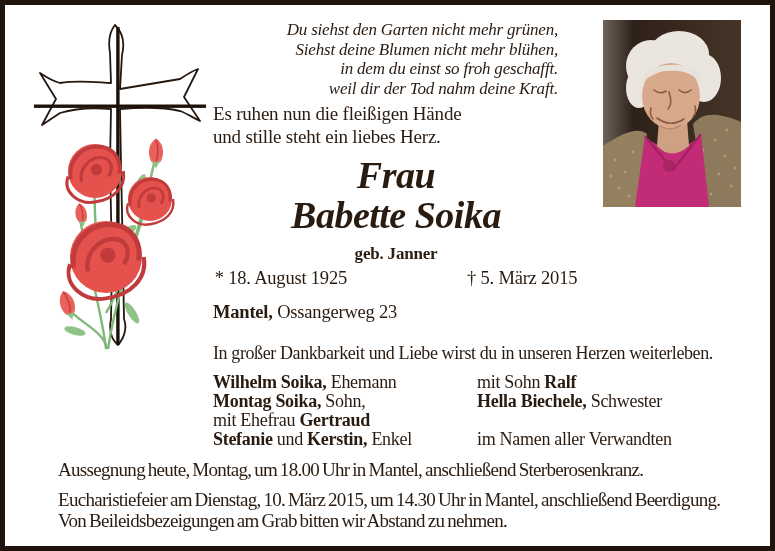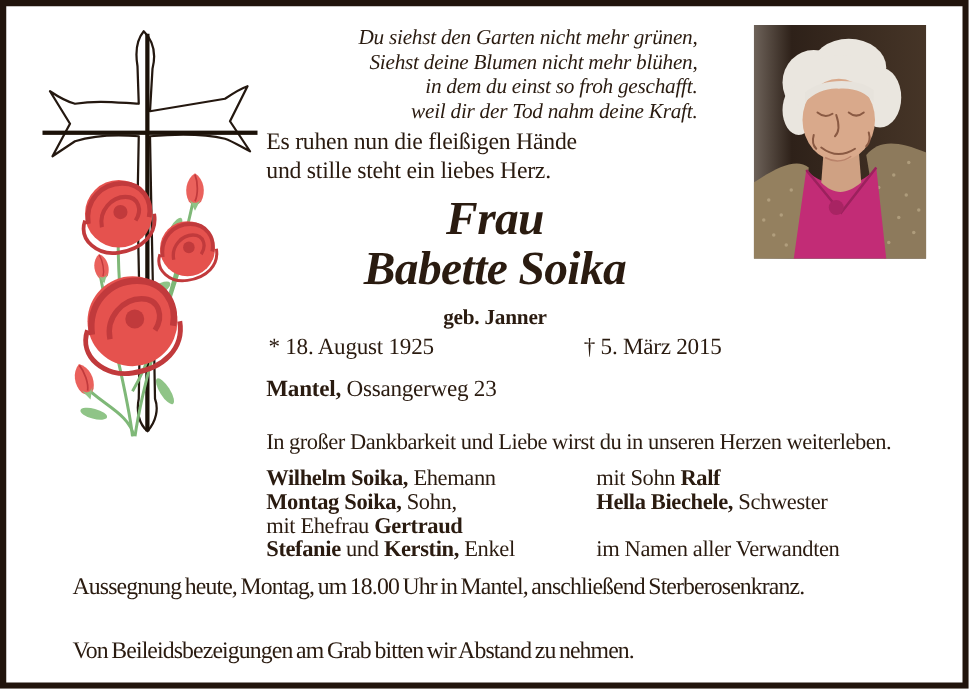--- a/index.html
+++ b/index.html
@@ -204,17 +204,17 @@
     </div>
   <div class="abs family-right">
       <div class="fam-line"><span>mit Sohn </span><span style="font-weight: bold;">Ralf</span></div>
       <div class="fam-line"><span style="font-weight: bold;">Hella Biechele,</span><span> Schwester</span></div>
       <div class="fam-line">&nbsp;</div>
       <div class="fam-line"><span>im Namen aller Verwandten</span></div>
     </div>
 
   <div class="abs ann ann1">Aussegnung heute, Montag, um 18.00 Uhr in Mantel, anschließend Sterberosenkranz.</div>
   <div class="abs ann ann2">
-    <br>
+    <span>Eucharistiefeier am Dienstag, 10. März 2015, um 14.30 Uhr in Mantel, anschließend Beerdigung.</span><br>
     <span>Von Beileidsbezeigungen am Grab bitten wir Abstand zu nehmen.</span>
   </div>
 
 </div>
 
 </body></html>

